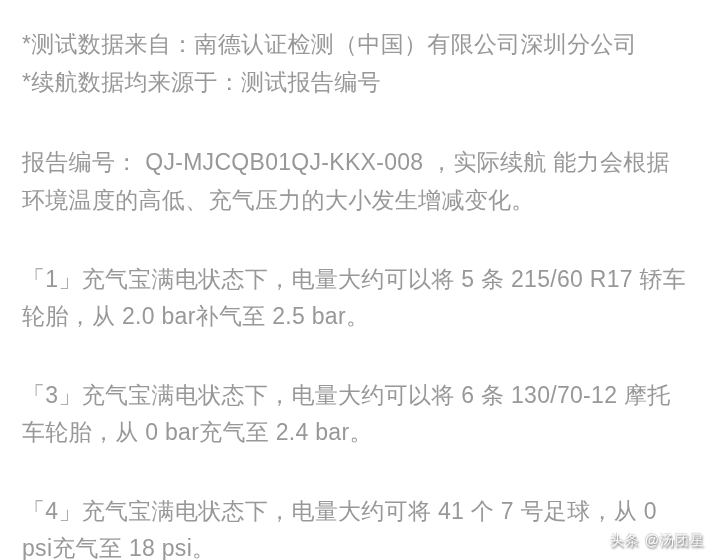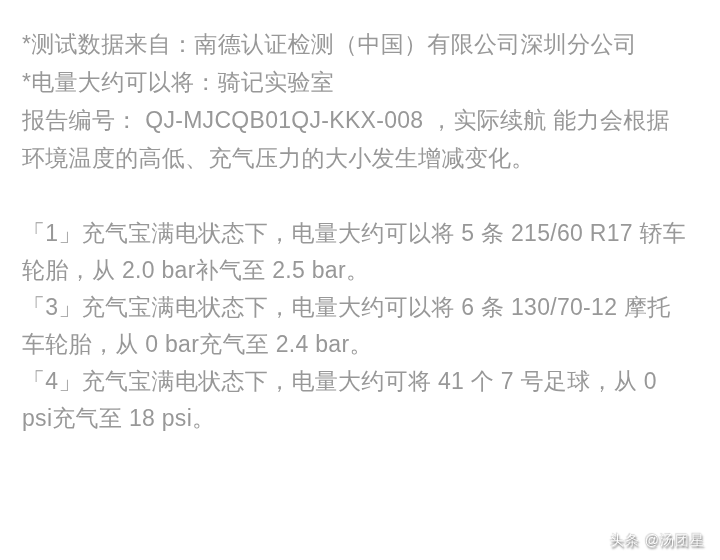--- a/index.html
+++ b/index.html
@@ -32,20 +32,21 @@
     line-height: 38px;
   }
   .disclaimer .nowrap {
     white-space: nowrap;
   }
   .disclaimer .wrap,
   .notes .wrap {
     max-width: 668px;
     word-break: normal;
     overflow-wrap: break-word;
+    margin-top: 42px;
   }
   .notes {
     margin-top: 38px;
   }
   .notes p {
     line-height: 37px;
   }
   .watermark {
     position: absolute;
     right: 15px;
@@ -61,21 +62,21 @@
     white-space: nowrap;
   }
 </style>
 </head>
 <body>
 
 <div class="content">
 
   <div class="disclaimer">
     <p class="nowrap">*测试数据来自：南德认证检测（中国）有限公司深圳分公司</p>
-    <p class="nowrap">*电量大约可以将：骑记实验室</p>
+    <p class="nowrap">*续航数据均来源于：测试报告编号</p>
     <p class="wrap">报告编号： QJ-MJCQB01QJ-KKX-008 ，实际续航 能力会根据环境温度的高低、充气压力的大小发生增减变化。</p>
   </div>
 
   <div class="notes">
     <p class="wrap">「1」充气宝满电状态下，电量大约可以将 5 条 215/60 R17 轿车轮胎，从 2.0 bar补气至 2.5 bar。</p>
     <p class="wrap">「3」充气宝满电状态下，电量大约可以将 6 条 130/70-12 摩托车轮胎，从 0 bar充气至 2.4 bar。</p>
     <p class="wrap">「4」充气宝满电状态下，电量大约可将 41 个 7 号足球，从 0 psi充气至 18 psi。</p>
   </div>
 
 </div>

